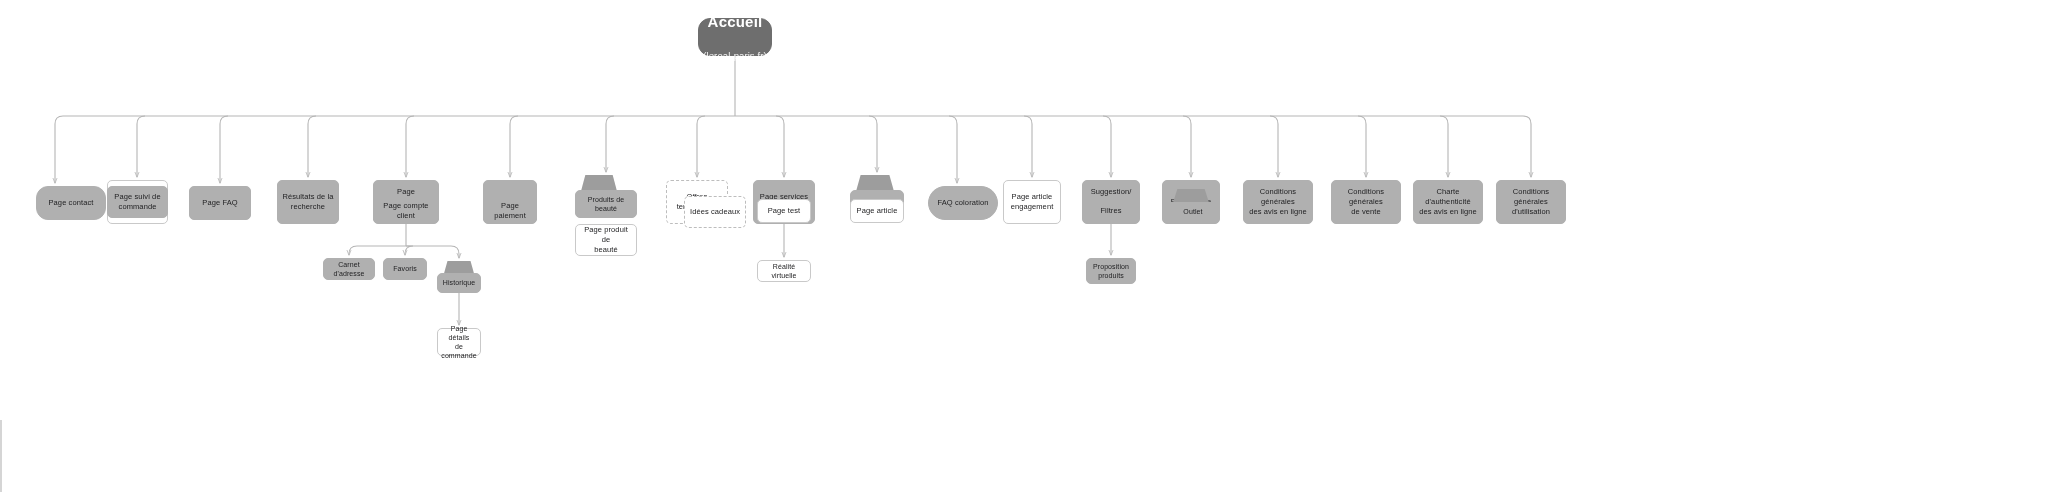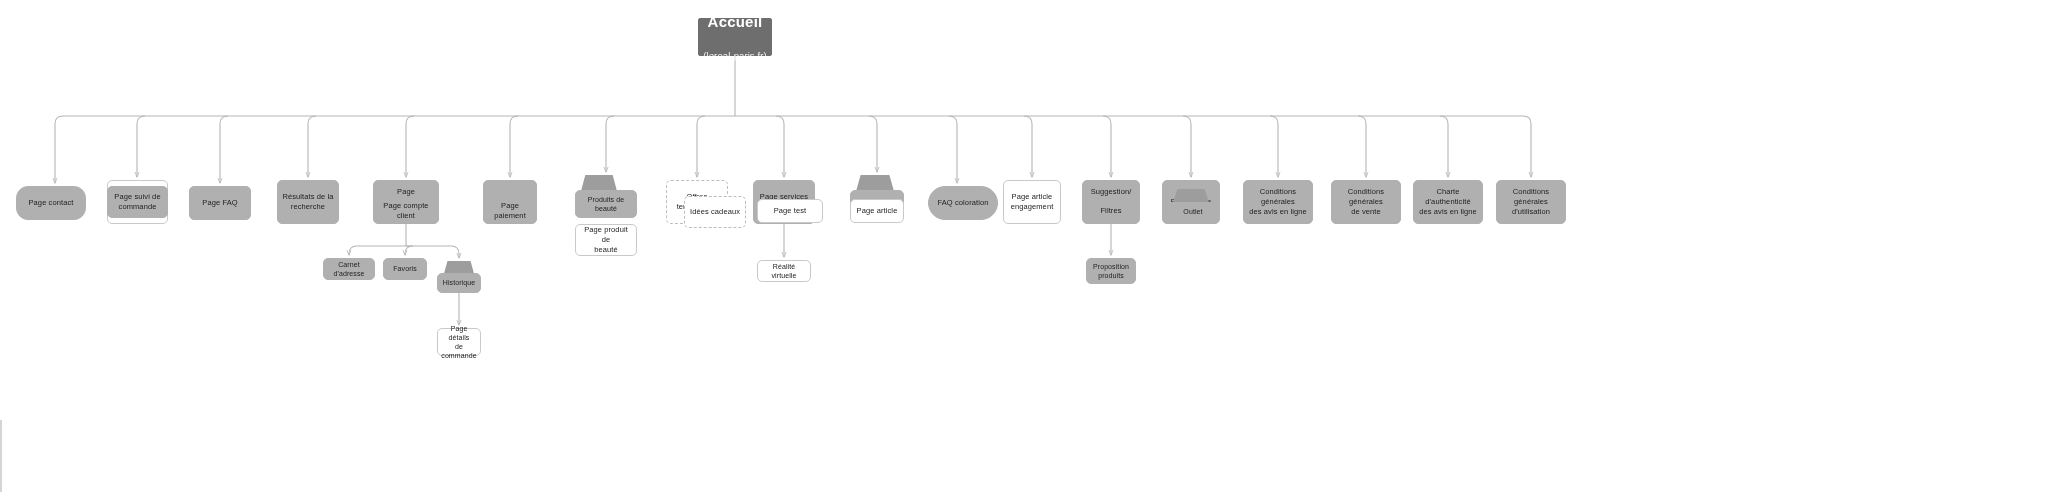--- a/index.html
+++ b/index.html
@@ -48,21 +48,21 @@
     background: #ffffff;
     border: 1px solid #c9c9c9;
   }
   .node.dashed {
     background: #ffffff;
     border: 1px dashed #bdbdbd;
   }
   .node.root {
     background: #6e6e6e;
     border: 1px solid #6e6e6e;
-    border-radius: 2px;
+    border-radius: 12px;
     color: #ffffff;
     flex-direction: column;
   }
   .root-title {
     font-size: 15px;
     font-weight: 700;
     letter-spacing: .2px;
   }
   .root-sub {
     font-size: 9.5px;
@@ -137,21 +137,21 @@
   </svg>
 
   <div class="left-rule"></div>
 
   <div class="node root" style="left:698px; top:18px; width:74px; height:38px;">
     <span class="root-title">Accueil</span>
     <span class="root-sub">(loreal-paris.fr)</span>
   </div>
 
   <div id="nodes">
-      <div class="node filled" style="left: 16px; top: 186px; width: 70px; height: 34px; font-size: 7.5px; border-radius: 12px;"><span>Page contact</span></div>
+      <div class="node filled" style="left: 36px; top: 186px; width: 70px; height: 34px; font-size: 7.5px; border-radius: 12px;"><span>Page contact</span></div>
       <div class="node outline" style="left: 107px; top: 180px; width: 61px; height: 44px; font-size: 7.5px;"><span>Assistance
 transactionnelle</span></div>
       <div class="node filled" style="left: 189px; top: 186px; width: 62px; height: 34px; font-size: 7.5px;"><span>Page FAQ</span></div>
       <div class="node filled" style="left: 277px; top: 180px; width: 62px; height: 44px; font-size: 7.5px;"><span>Résultats de la
 recherche</span></div>
       <div class="node filled" style="left: 373px; top: 180px; width: 66px; height: 44px; font-size: 7.5px;"><span>Page connexion/
 inscription</span></div>
       <div class="node filled" style="left: 483px; top: 180px; width: 54px; height: 44px; font-size: 7.5px;"><span>Panier</span></div>
       <div class="stack-tab" style="left: 580px; top: 175px; width: 38px; height: 20px;"></div>
       <div class="node filled" style="left: 575px; top: 190px; width: 62px; height: 28px; font-size: 7px;"><span>Produits de beauté</span></div>
@@ -174,21 +174,21 @@
 des avis en ligne</span></div>
       <div class="node filled" style="left: 1496px; top: 180px; width: 70px; height: 44px; font-size: 7.5px;"><span>Conditions générales
 d'utilisation</span></div>
       <div class="node filled" style="left: 107px; top: 186px; width: 61px; height: 32px; font-size: 7.5px;"><span>Page suivi de
 commande</span></div>
       <div class="node filled" style="left: 373px; top: 199px; width: 66px; height: 24px; font-size: 7.5px;"><span>Page compte client</span></div>
       <div class="node filled" style="left: 483px; top: 199px; width: 54px; height: 24px; font-size: 7.5px;"><span>Page paiement</span></div>
       <div class="node outline" style="left: 575px; top: 196px; width: 62px; height: 32px; font-size: 7.5px; margin-top: 28px;"><span>Page produit de
 beauté</span></div>
       <div class="node dashed" style="left: 666px; top: 196px; width: 62px; height: 32px; font-size: 7.5px; margin-left: 18px;"><span>Idées cadeaux</span></div>
-      <div class="node outline" style="left: 757px; top: 199px; width: 66px; height: 24px; font-size: 7.5px; align-items: center;"><span>Page test</span></div>
+      <div class="node outline" style="left: 757px; top: 199px; width: 54px; height: 24px; font-size: 7.5px; align-items: center;"><span>Page test</span></div>
       <div class="node outline" style="left: 850px; top: 199px; width: 54px; height: 24px; font-size: 7.5px;"><span>Page article</span></div>
       <div class="node filled" style="left: 1086px; top: 199px; width: 50px; height: 24px; font-size: 7.5px;"><span>Filtres</span></div>
       <div class="stack-tab" style="left: 1172px; top: 189px; width: 38px; height: 17px;"></div>
       <div class="node filled" style="left: 1166px; top: 202px; width: 54px; height: 20px; font-size: 7px;"><span>Outlet</span></div>
       <div class="node filled" style="left: 323px; top: 258px; width: 52px; height: 22px; font-size: 7px;"><span>Carnet d'adresse</span></div>
       <div class="node filled" style="left: 383px; top: 258px; width: 44px; height: 22px; font-size: 7px;"><span>Favoris</span></div>
       <div class="stack-tab" style="left: 443px; top: 261px; width: 32px; height: 16px;"></div>
       <div class="node filled" style="left: 437px; top: 273px; width: 44px; height: 20px; font-size: 7px;"><span>Historique</span></div>
       <div class="node outline" style="left: 757px; top: 260px; width: 54px; height: 22px; font-size: 7px;"><span>Réalité virtuelle</span></div>
       <div class="node filled" style="left: 1086px; top: 258px; width: 50px; height: 26px; font-size: 7px;"><span>Proposition

